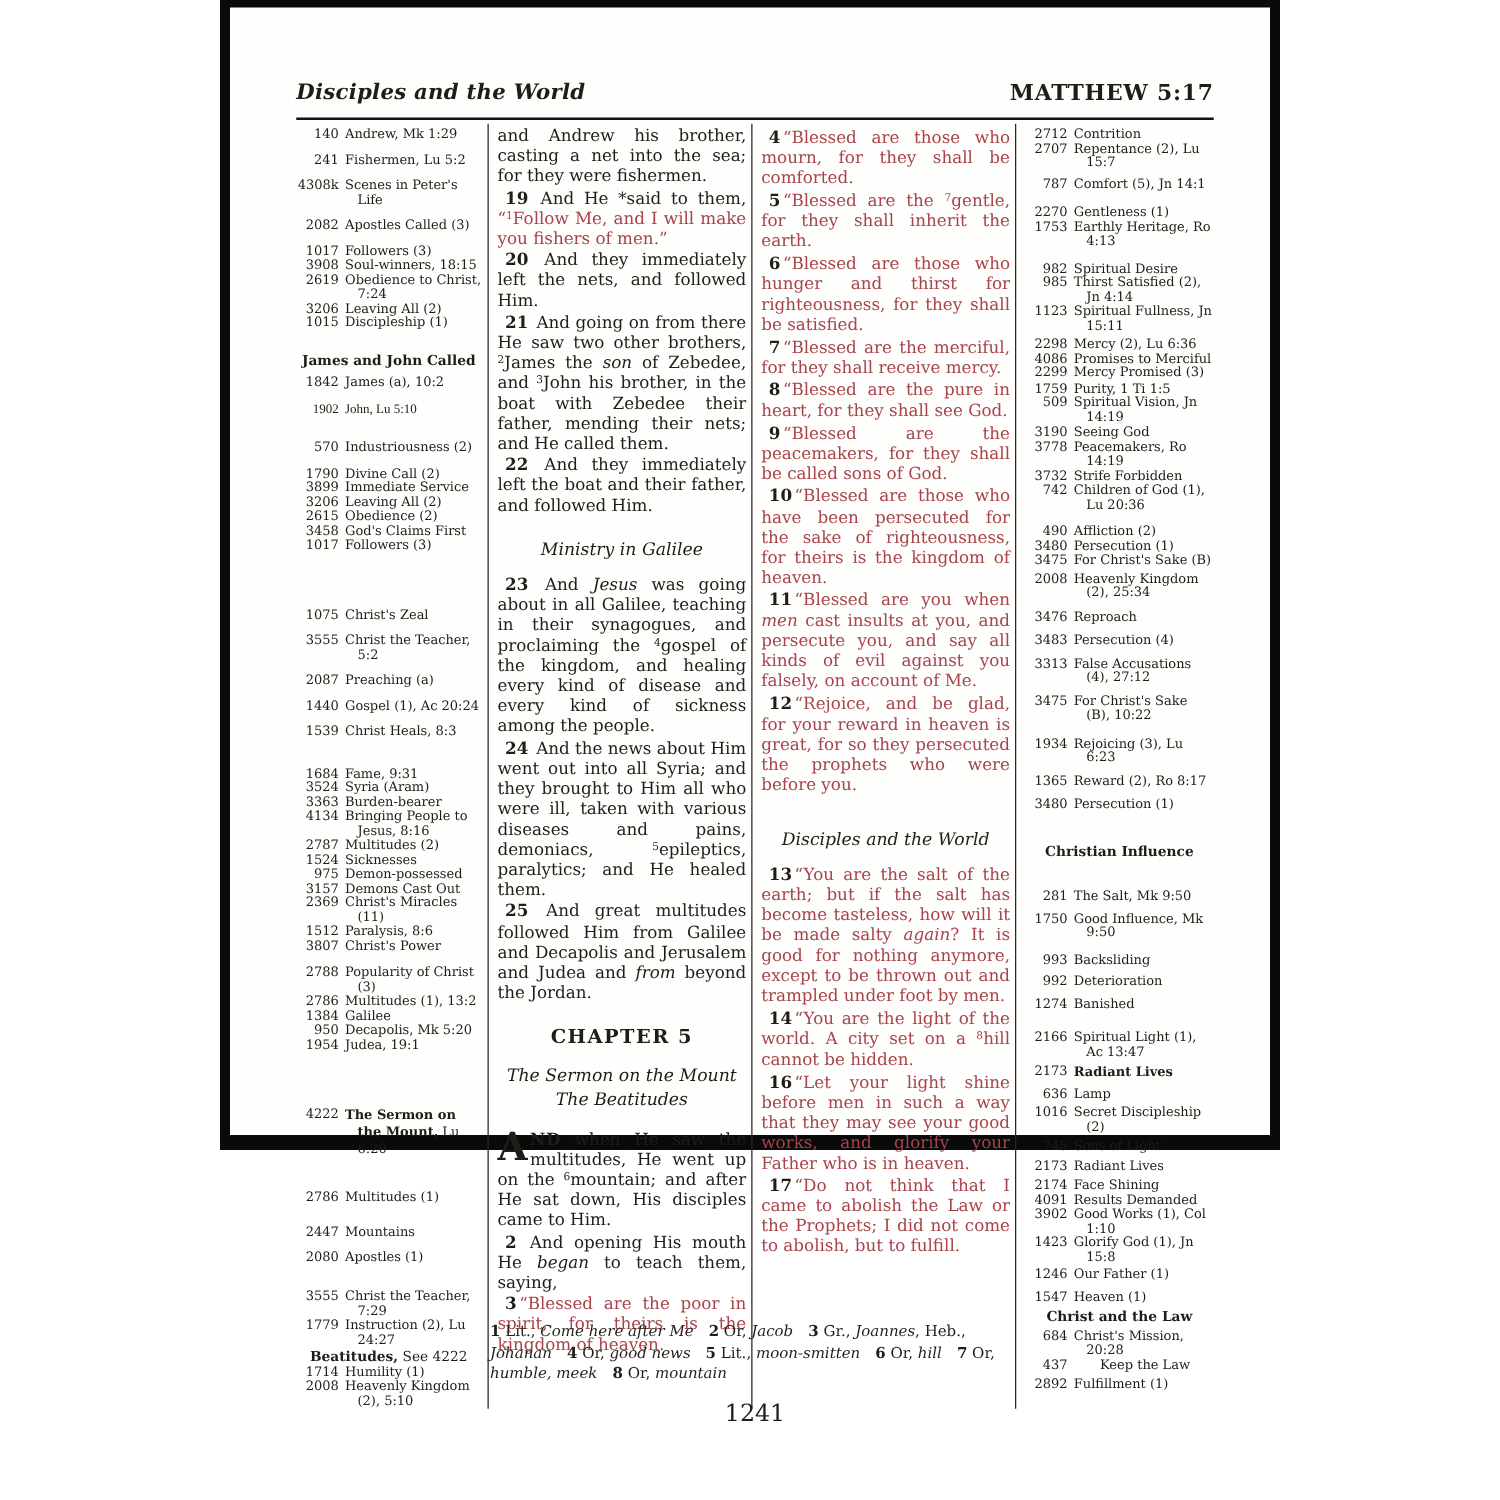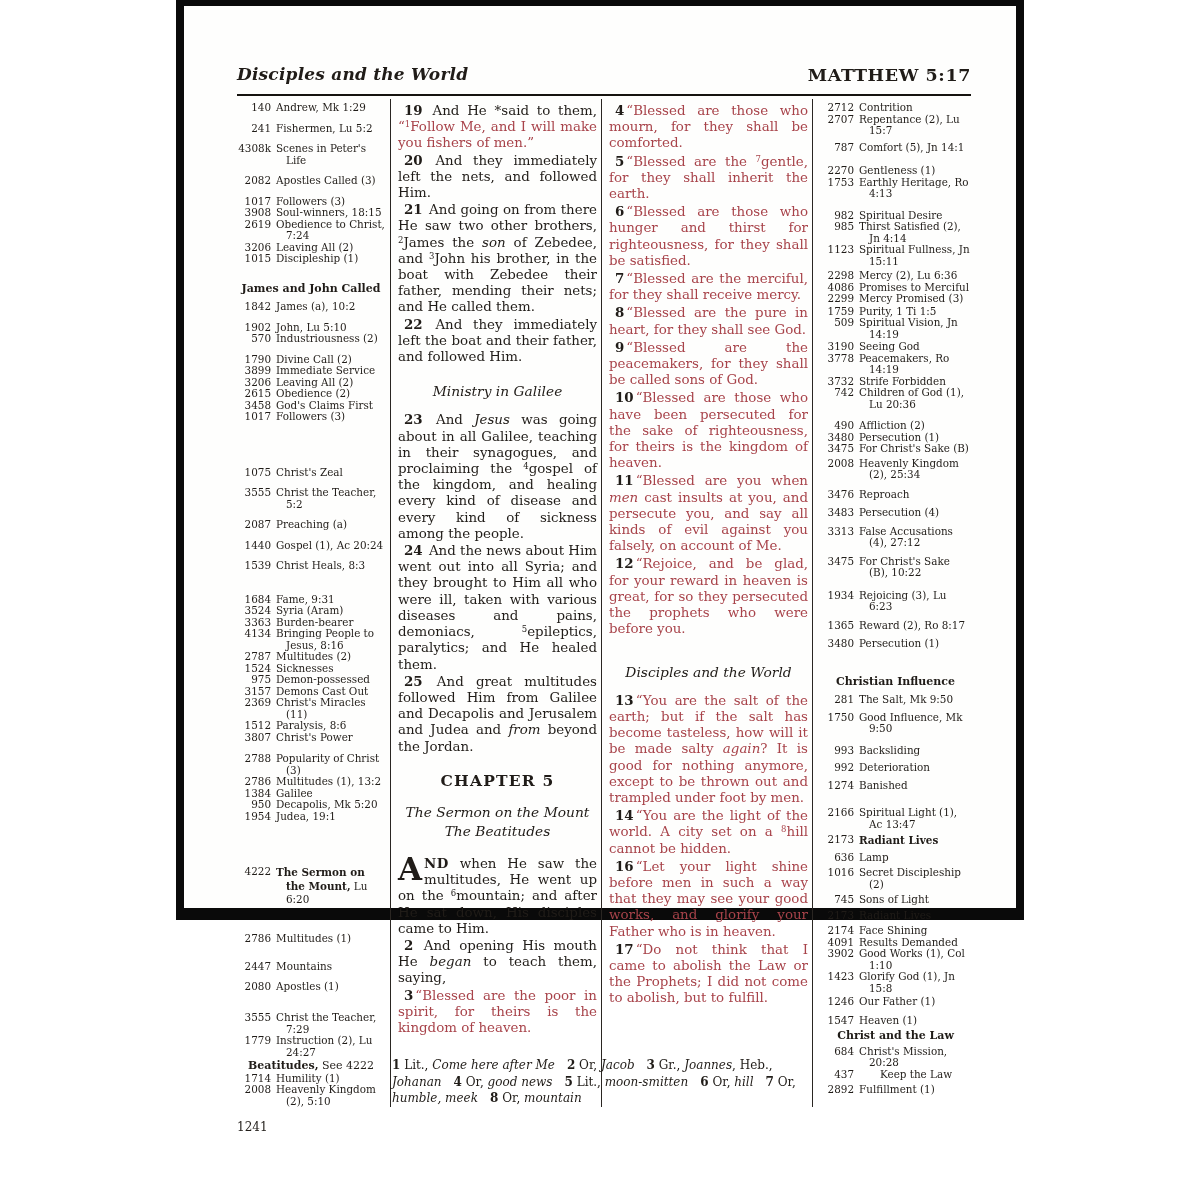--- a/index.html
+++ b/index.html
@@ -43,21 +43,21 @@
   .sg-rs { font-size:8.5px; vertical-align:4px; line-height:0; color:var(--red,#a8434a); }
   .sg-b { font-weight:bold; }
   .sg-dc { float:left; font-weight:bold; font-size:31px; line-height:27px; padding:1px 2px 0 0; }
   .sg-sc { font-weight:bold; letter-spacing:.5px; }
   .h-italic { font-style:italic; text-align:center; text-indent:0; font-size:13.8px; margin-bottom:12px; }
   .h-chapter { font-weight:bold; text-align:center; text-indent:0; font-size:15.5px; letter-spacing:1.2px; margin-bottom:6px; }
   .h-sub { font-style:italic; text-align:center; text-indent:0; font-size:13.8px; line-height:19px; }
 
   
   .footnotes { position:absolute; top:1051px; left:208px; width:436px; font-size:12px; line-height:16.5px; text-align:left; }
-  .page-number { position:absolute; top:1114px; left:53px; width:734px; font-size:12px; }
+  .page-number { position:absolute; top:1114px; left:53px; width:734px; text-align:center; font-size:19px; }
 </style>
 </head>
 <body>
 
 <div class="page-frame">
   <div class="content">
 
     <div class="running-header">
       <span class="running-head-title">Disciples and the World</span>
       <span class="page-reference">MATTHEW 5:17</span>
@@ -100,25 +100,25 @@
           </div>
           <div class="ref-row">
             <span class="ref-num">1015</span>
             <span class="ref-topic">Discipleship (1)</span>
           </div>
           <div class="ref-heading" style="margin-top: 18px;"><span>James and John Called</span></div>
           <div class="ref-row" style="margin-top: 6px;">
             <span class="ref-num">1842</span>
             <span class="ref-topic">James (a), 10:2</span>
           </div>
-          <div class="ref-row" style="margin-top: 9px;">
+          <div class="ref-row" style="margin-top: 9px; font-family: Liberation Serif, serif;">
             <span class="ref-num">1902</span>
             <span class="ref-topic">John, Lu 5:10</span>
           </div>
-          <div class="ref-row" style="margin-top: 0;">
+          <div class="ref-row" style="margin-top: 20px;">
             <span class="ref-num">570</span>
             <span class="ref-topic">Industriousness (2)</span>
           </div>
           <div class="ref-row" style="margin-top: 9px;">
             <span class="ref-num">1790</span>
             <span class="ref-topic">Divine Call (2)</span>
           </div>
           <div class="ref-row">
             <span class="ref-num">3899</span>
             <span class="ref-topic">Immediate Service</span>
@@ -252,20 +252,21 @@
             <span class="ref-num">1714</span>
             <span class="ref-topic">Humility (1)</span>
           </div>
           <div class="ref-row">
             <span class="ref-num">2008</span>
             <span class="ref-topic">Heavenly Kingdom (2), 5:10</span>
           </div>
         </div>
       <div class="divider"></div>
       <div class="textcol" id="col1">
+          <p class="vp noindent"><span class="sg-n">and Andrew his brother, casting a net into the sea; for they were fishermen.</span></p>
           <p class="vp"><span class="sg-v">19</span><span class="sg-n"> And He *said to them, </span><span class="sg-r">“</span><span class="sg-rs">1</span><span class="sg-r">Follow Me, and I will make you fishers of men.”</span></p>
           <p class="vp"><span class="sg-v">20</span><span class="sg-n"> And they immediately left the nets, and followed Him.</span></p>
           <p class="vp"><span class="sg-v">21</span><span class="sg-n"> And going on from there He saw two other brothers, </span><span class="sg-s">2</span><span class="sg-n">James the </span><span class="sg-i">son</span><span class="sg-n"> of Zebedee, and </span><span class="sg-s">3</span><span class="sg-n">John his brother, in the boat with Zebedee their father, mending their nets; and He called them.</span></p>
           <p class="vp"><span class="sg-v">22</span><span class="sg-n"> And they immediately left the boat and their father, and followed Him.</span></p>
           <p class="h-italic" style="margin-top: 18px;">Ministry in Galilee</p>
           <p class="vp"><span class="sg-v">23</span><span class="sg-n"> And </span><span class="sg-i">Jesus</span><span class="sg-n"> was going about in all Galilee, teaching in their synagogues, and proclaiming the </span><span class="sg-s">4</span><span class="sg-n">gospel of the kingdom, and healing every kind of disease and every kind of sickness among the people.</span></p>
           <p class="vp"><span class="sg-v">24</span><span class="sg-n"> And the news about Him went out into all Syria; and they brought to Him all who were ill, taken with various diseases and pains, demoniacs, </span><span class="sg-s">5</span><span class="sg-n">epileptics, paralytics; and He healed them.</span></p>
           <p class="vp"><span class="sg-v">25</span><span class="sg-n"> And great multitudes followed Him from Galilee and Decapolis and Jerusalem and Judea and </span><span class="sg-i">from</span><span class="sg-n"> beyond the Jordan.</span></p>
           <p class="h-chapter" style="margin-top: 18px; text-align: center;">CHAPTER 5</p>
           <div style="margin-bottom: 12px; margin-top: 14px;">
@@ -401,21 +402,21 @@
           </div>
           <div class="ref-row" style="margin-top: 7px;">
             <span class="ref-num">1365</span>
             <span class="ref-topic">Reward (2), Ro 8:17</span>
           </div>
           <div class="ref-row" style="margin-top: 7px;">
             <span class="ref-num">3480</span>
             <span class="ref-topic">Persecution (1)</span>
           </div>
           <div class="ref-heading" style="margin-top: 26px;"><span>Christian Influence</span></div>
-          <div class="ref-row" style="margin-top: 6px;">
+          <div class="ref-row" style="margin-top: 24px;">
             <span class="ref-num">281</span>
             <span class="ref-topic">The Salt, Mk 9:50</span>
           </div>
           <div class="ref-row" style="margin-top: 6px;">
             <span class="ref-num">1750</span>
             <span class="ref-topic">Good Influence, Mk 9:50</span>
           </div>
           <div class="ref-row" style="margin-top: 10px;">
             <span class="ref-num">993</span>
             <span class="ref-topic">Backsliding</span>

